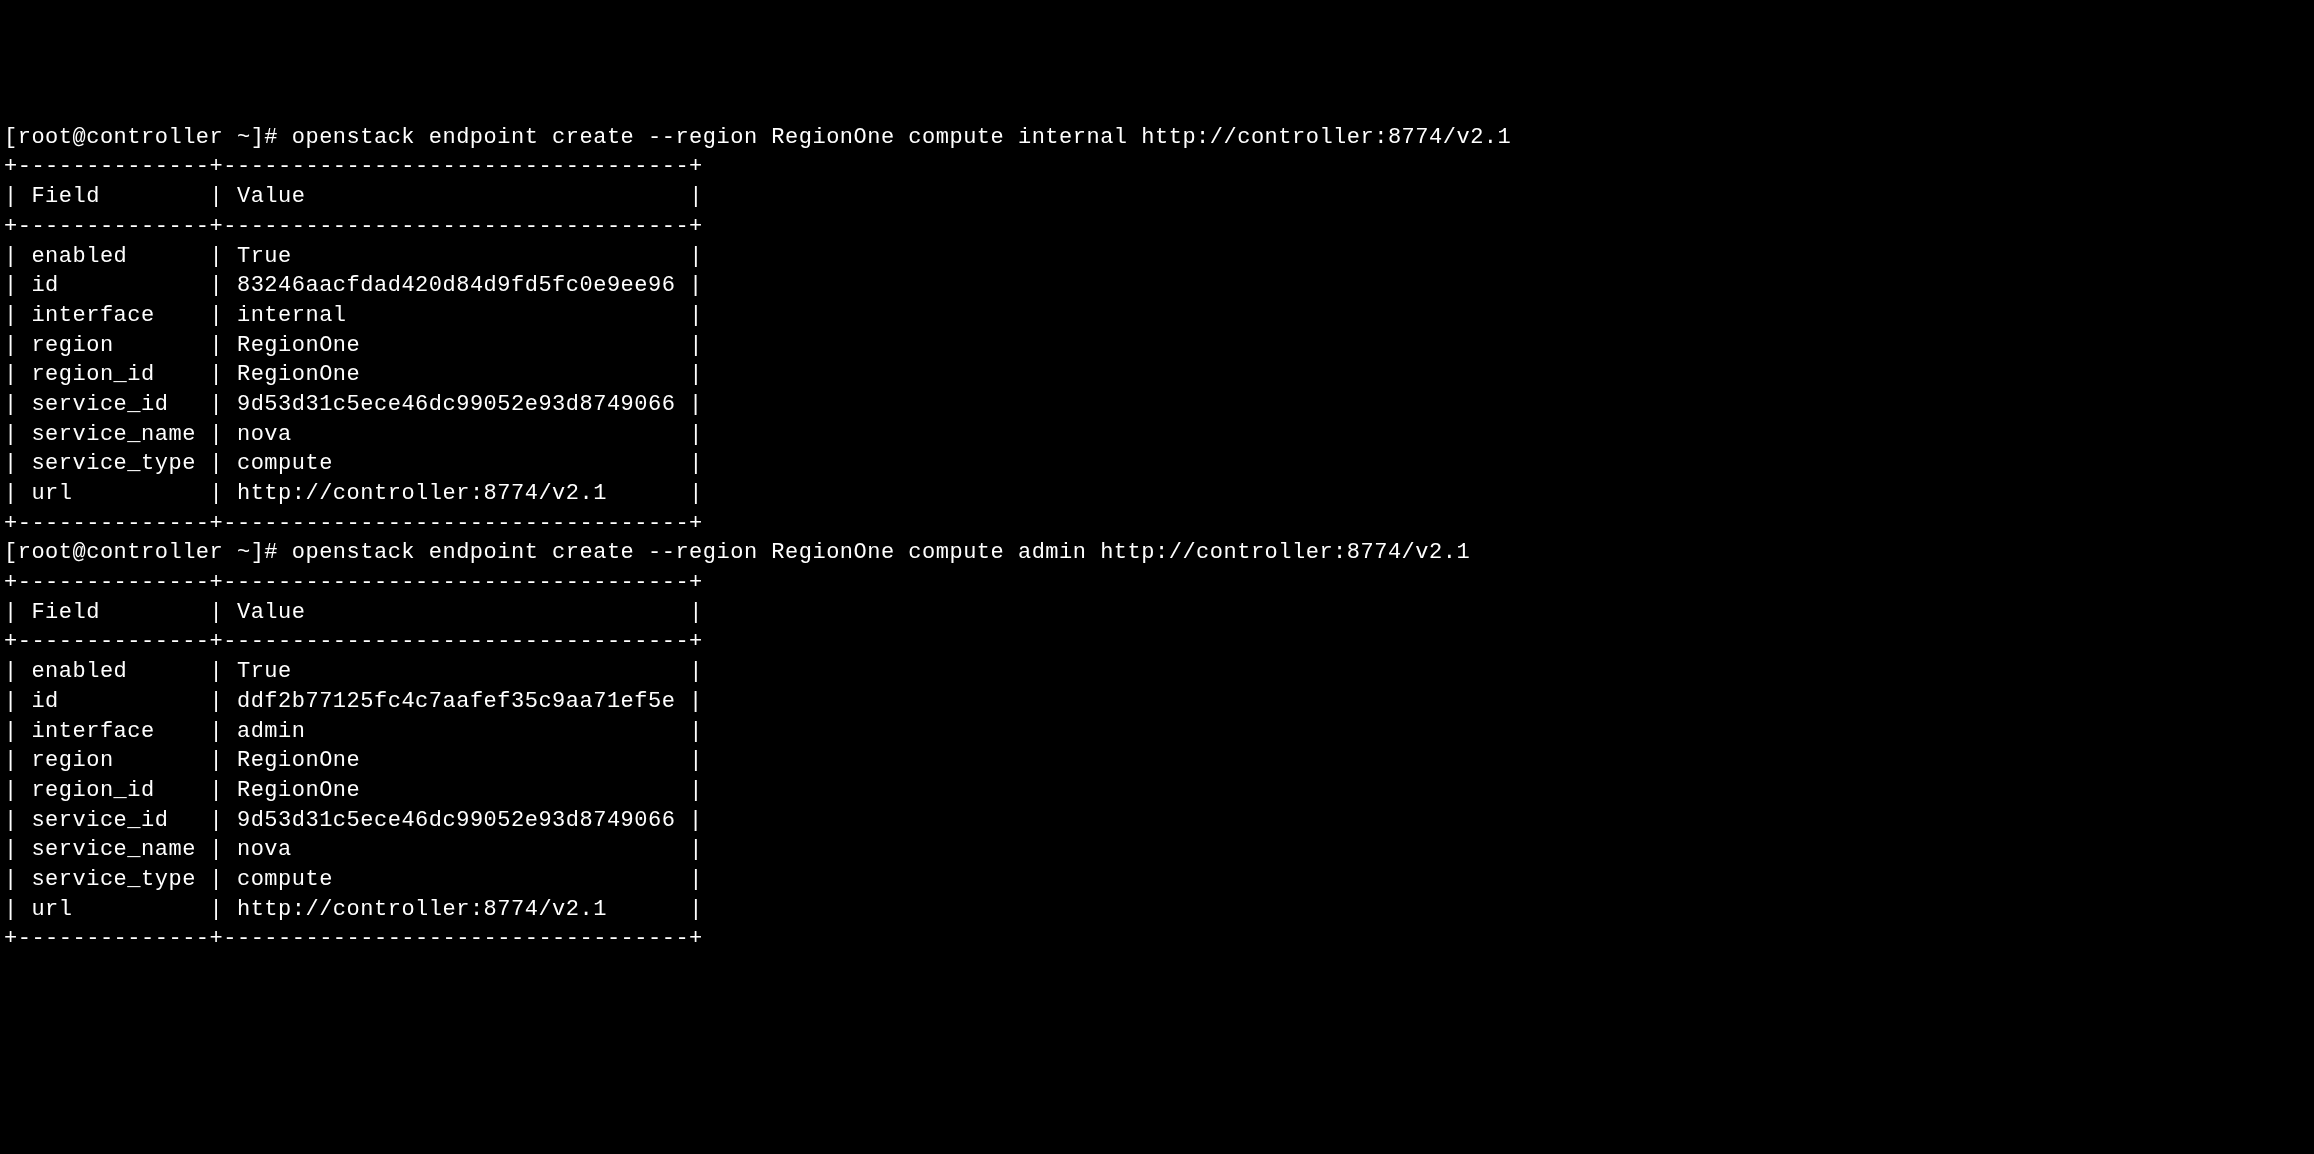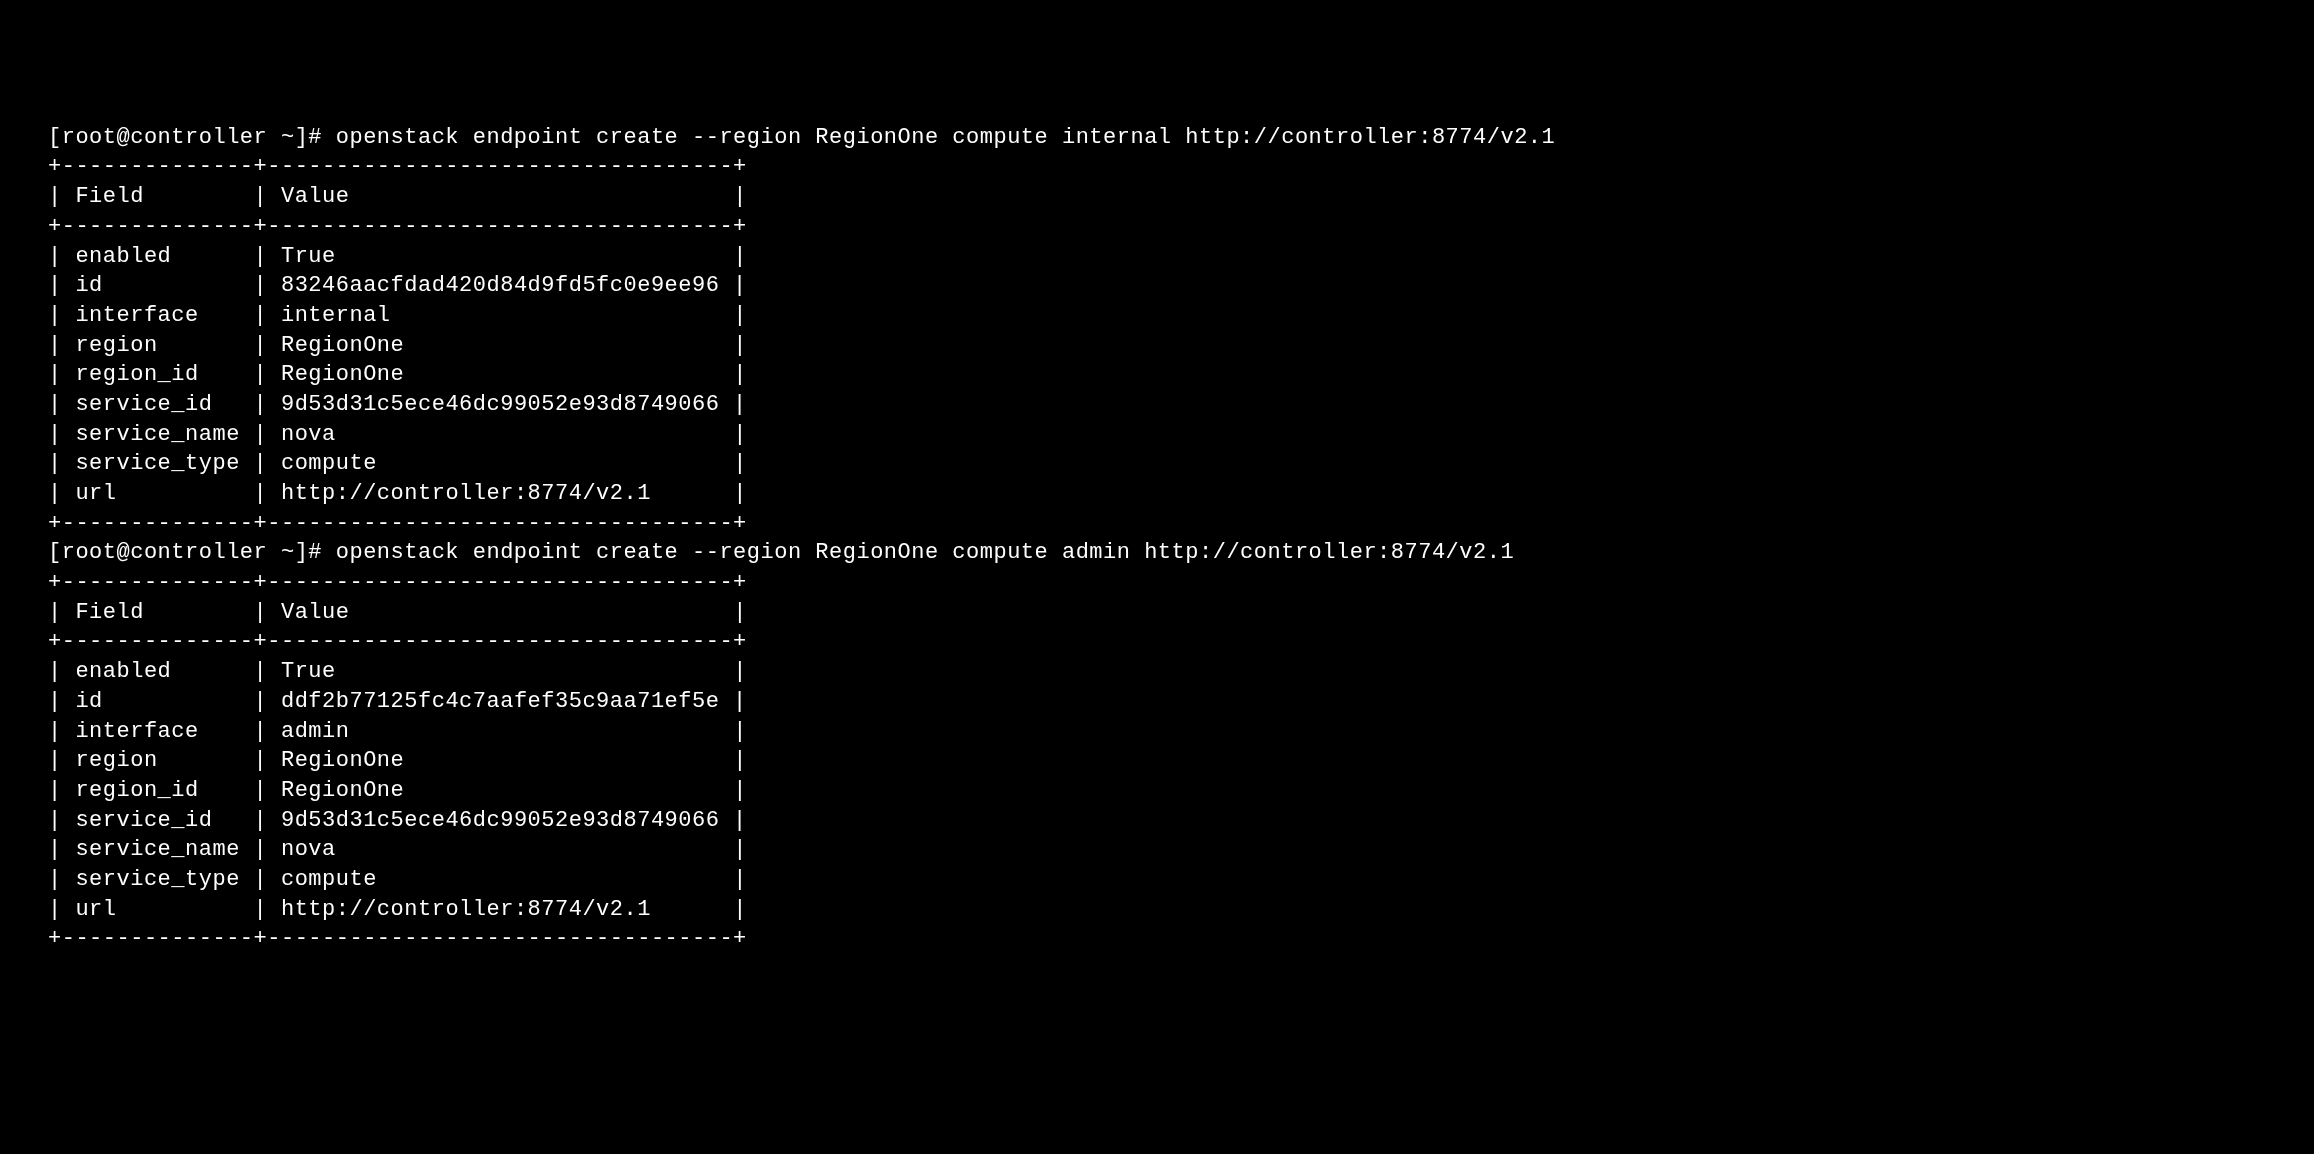--- a/index.html
+++ b/index.html
@@ -8,21 +8,20 @@
       font-family: "Courier New", Consolas, monospace;
       font-size: 22px;
       margin: 0;
       padding: 4px;
       line-height: 1.35;
       white-space: pre;
       letter-spacing: 0.5px;
     }
     .terminal-output {
       display: block;
-      margin-left: 44px;
     }
   </style>
 </head>
 <body>
 
 
 
 <span class="terminal-output">[root@controller ~]# openstack endpoint create --region RegionOne compute internal http://controller:8774/v2.1</span><span class="terminal-output">+--------------+----------------------------------+</span><span class="terminal-output">| <span>Field</span>        | <span>Value</span>                            |</span><span class="terminal-output">+--------------+----------------------------------+</span><span class="terminal-output">| <span>enabled</span>      | <span>True</span>                             |</span><span class="terminal-output">| <span>id</span>           | <span>83246aacfdad420d84d9fd5fc0e9ee96</span> |</span><span class="terminal-output">| <span>interface</span>    | <span>internal</span>                         |</span><span class="terminal-output">| <span>region</span>       | <span>RegionOne</span>                        |</span><span class="terminal-output">| <span>region_id</span>    | <span>RegionOne</span>                        |</span><span class="terminal-output">| <span>service_id</span>   | <span>9d53d31c5ece46dc99052e93d8749066</span> |</span><span class="terminal-output">| <span>service_name</span> | <span>nova</span>                             |</span><span class="terminal-output">| <span>service_type</span> | <span>compute</span>                          |</span><span class="terminal-output">| <span>url</span>          | <span>http://controller:8774/v2.1</span>      |</span><span class="terminal-output">+--------------+----------------------------------+</span><span class="terminal-output">[root@controller ~]# openstack endpoint create --region RegionOne compute admin http://controller:8774/v2.1</span><span class="terminal-output">+--------------+----------------------------------+</span><span class="terminal-output">| <span>Field</span>        | <span>Value</span>                            |</span><span class="terminal-output">+--------------+----------------------------------+</span><span class="terminal-output">| <span>enabled</span>      | <span>True</span>                             |</span><span class="terminal-output">| <span>id</span>           | <span>ddf2b77125fc4c7aafef35c9aa71ef5e</span> |</span><span class="terminal-output">| <span>interface</span>    | <span>admin</span>                            |</span><span class="terminal-output">| <span>region</span>       | <span>RegionOne</span>                        |</span><span class="terminal-output">| <span>region_id</span>    | <span>RegionOne</span>                        |</span><span class="terminal-output">| <span>service_id</span>   | <span>9d53d31c5ece46dc99052e93d8749066</span> |</span><span class="terminal-output">| <span>service_name</span> | <span>nova</span>                             |</span><span class="terminal-output">| <span>service_type</span> | <span>compute</span>                          |</span><span class="terminal-output">| <span>url</span>          | <span>http://controller:8774/v2.1</span>      |</span><span class="terminal-output">+--------------+----------------------------------+</span>
 
 

